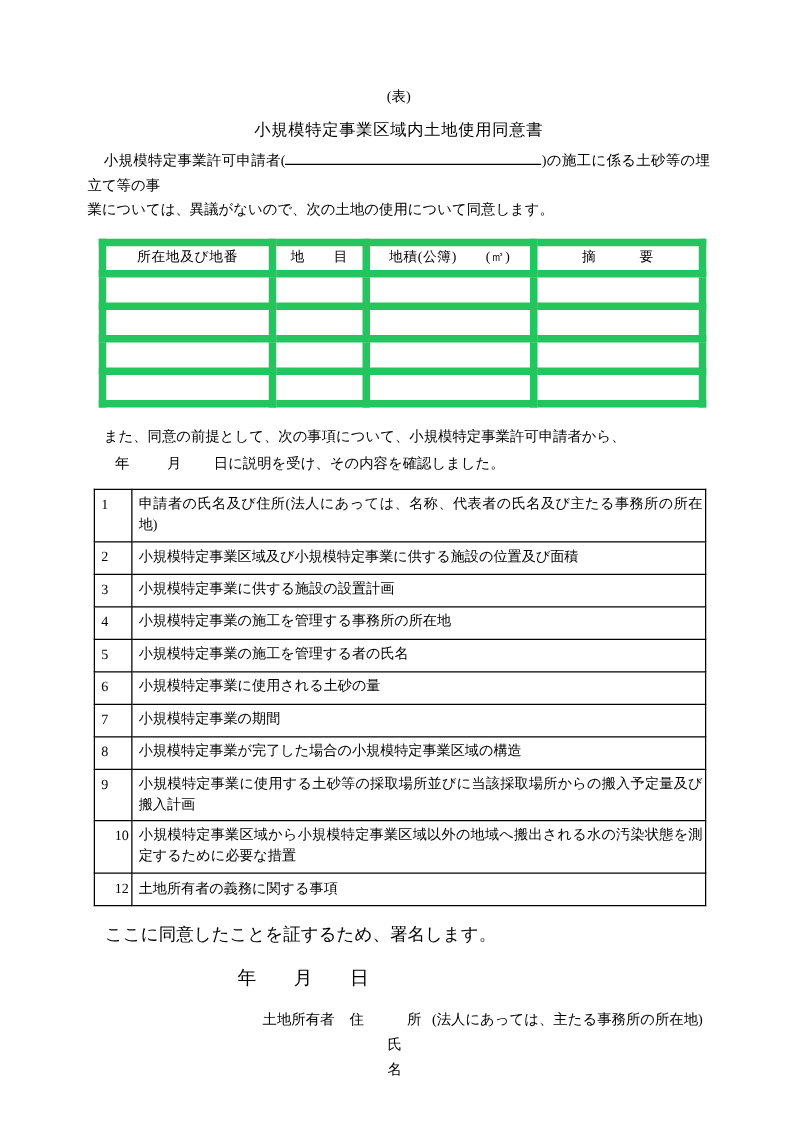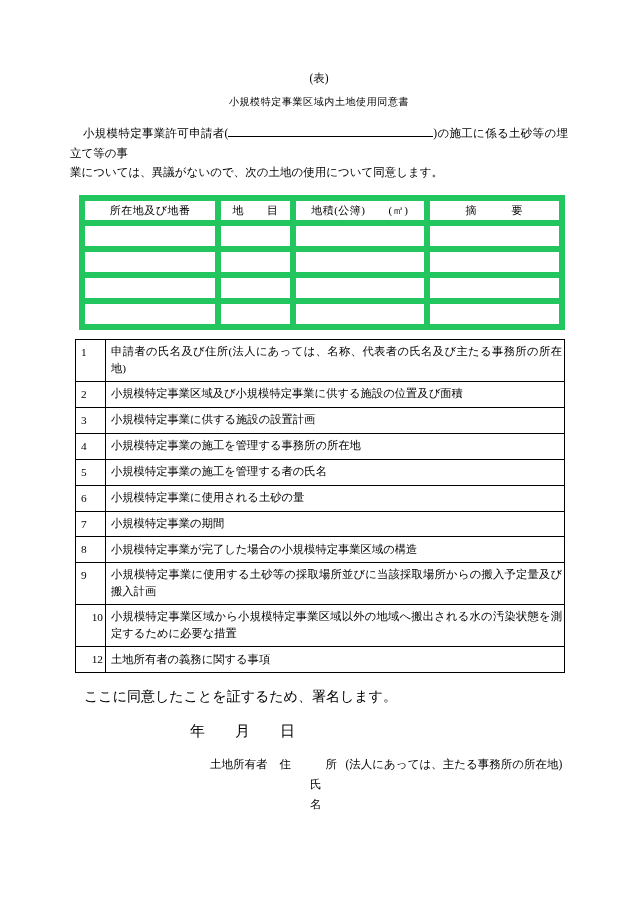--- a/index.html
+++ b/index.html
@@ -29,23 +29,23 @@
   }
   .center-line {
     text-align: center;
     margin: 0;
   }
   .paren-table {
     font-size: 11.5px;
     margin-bottom: 6px;
   }
   .doc-title {
-    font-size: 10px;
+    font-size: 13px;
     letter-spacing: 0.6px;
-    margin-bottom: 14px;
+    margin-bottom: 4px;
   }
   .intro {
     margin: 0 0 12px 0;
     text-align: justify;
     font-size: 11.5px;
     line-height: 1.7;
   }
   .intro .indent { padding-left: 13px; }
   .ul {
     display: inline-block;
@@ -173,20 +173,26 @@
       </tr>
       <tr>
         <td></td>
         <td></td>
         <td></td>
         <td></td>
       </tr>
     </tbody>
   </table>
 
+  <div class="mid-note">
+    <div class="l1">また、同意の前提として、次の事項について、小規模特定事業許可申請者から、</div>
+    <div class="l2">
+      <span>年</span><span class="sp sp-w30"></span><span>月</span><span class="sp sp-w26"></span><span>日に説明を受け、その内容を確認しました。</span>
+    </div>
+  </div>
 
   <table class="items">
     <tbody>
       <tr>
         <td class="num">1</td>
         <td class="txt">申請者の氏名及び住所(法人にあっては、名称、代表者の氏名及び主たる事務所の所在地)</td>
       </tr>
       <tr>
         <td class="num">2</td>
         <td class="txt">小規模特定事業区域及び小規模特定事業に供する施設の位置及び面積</td>

